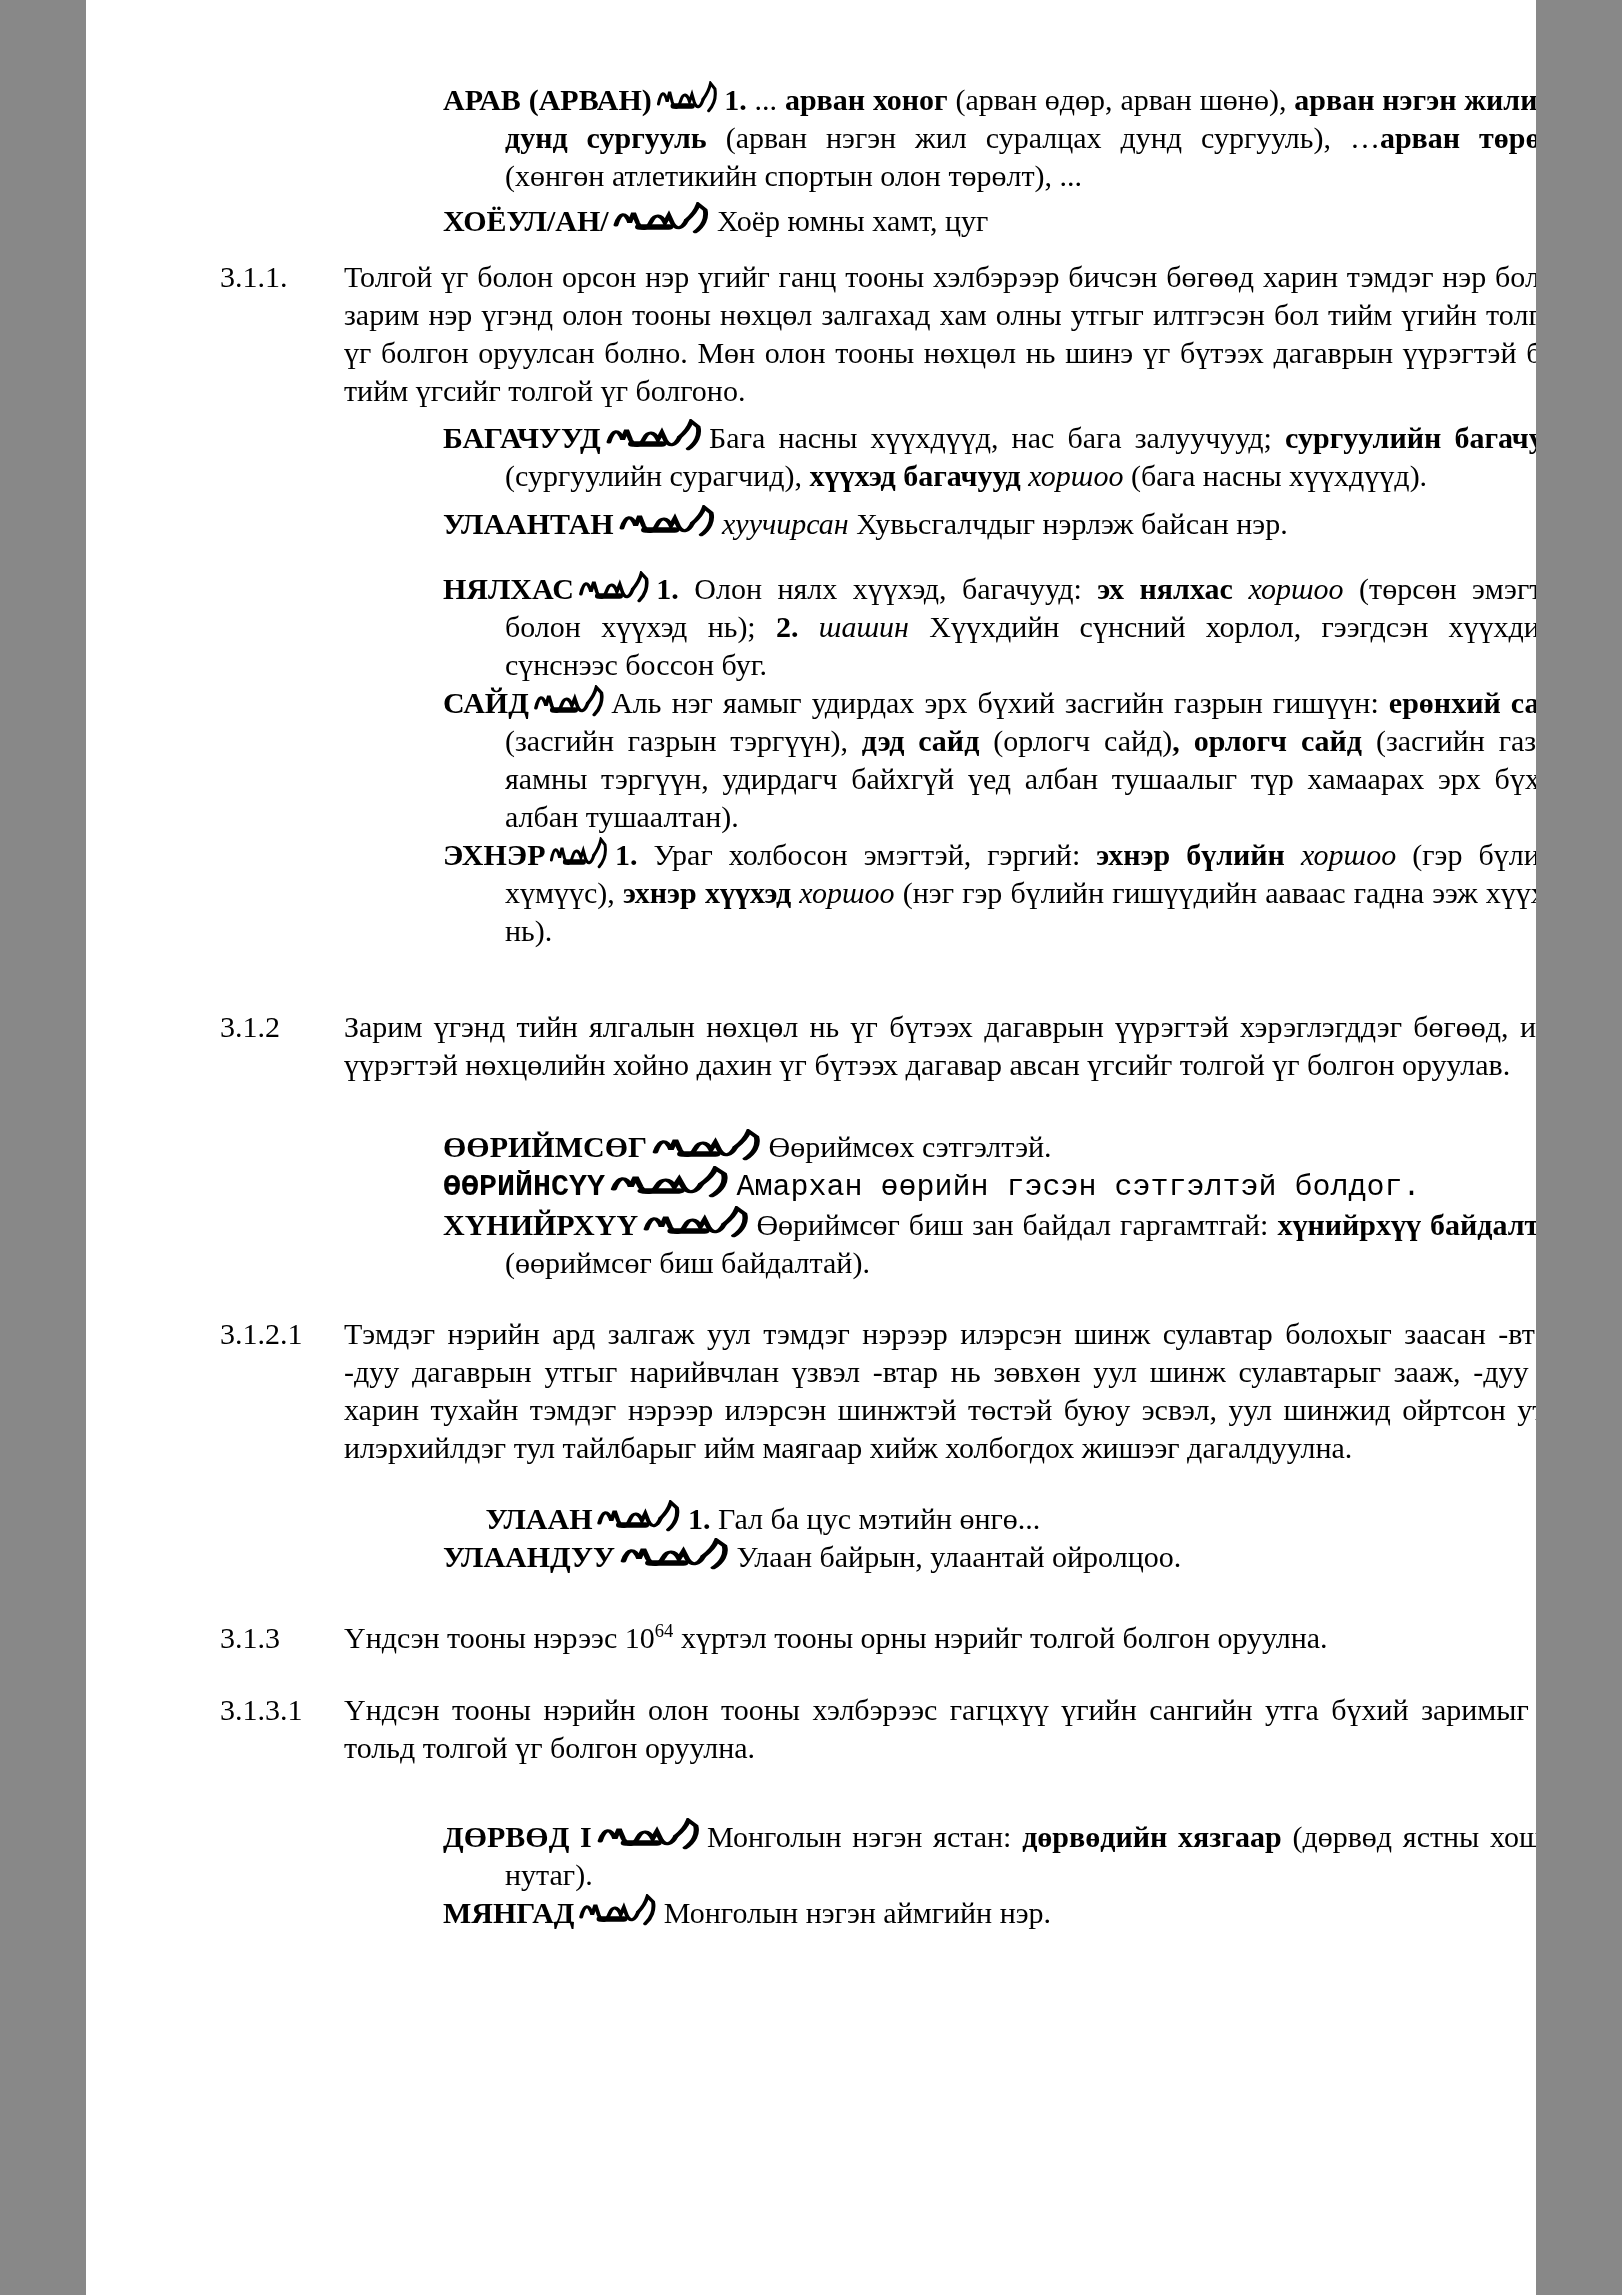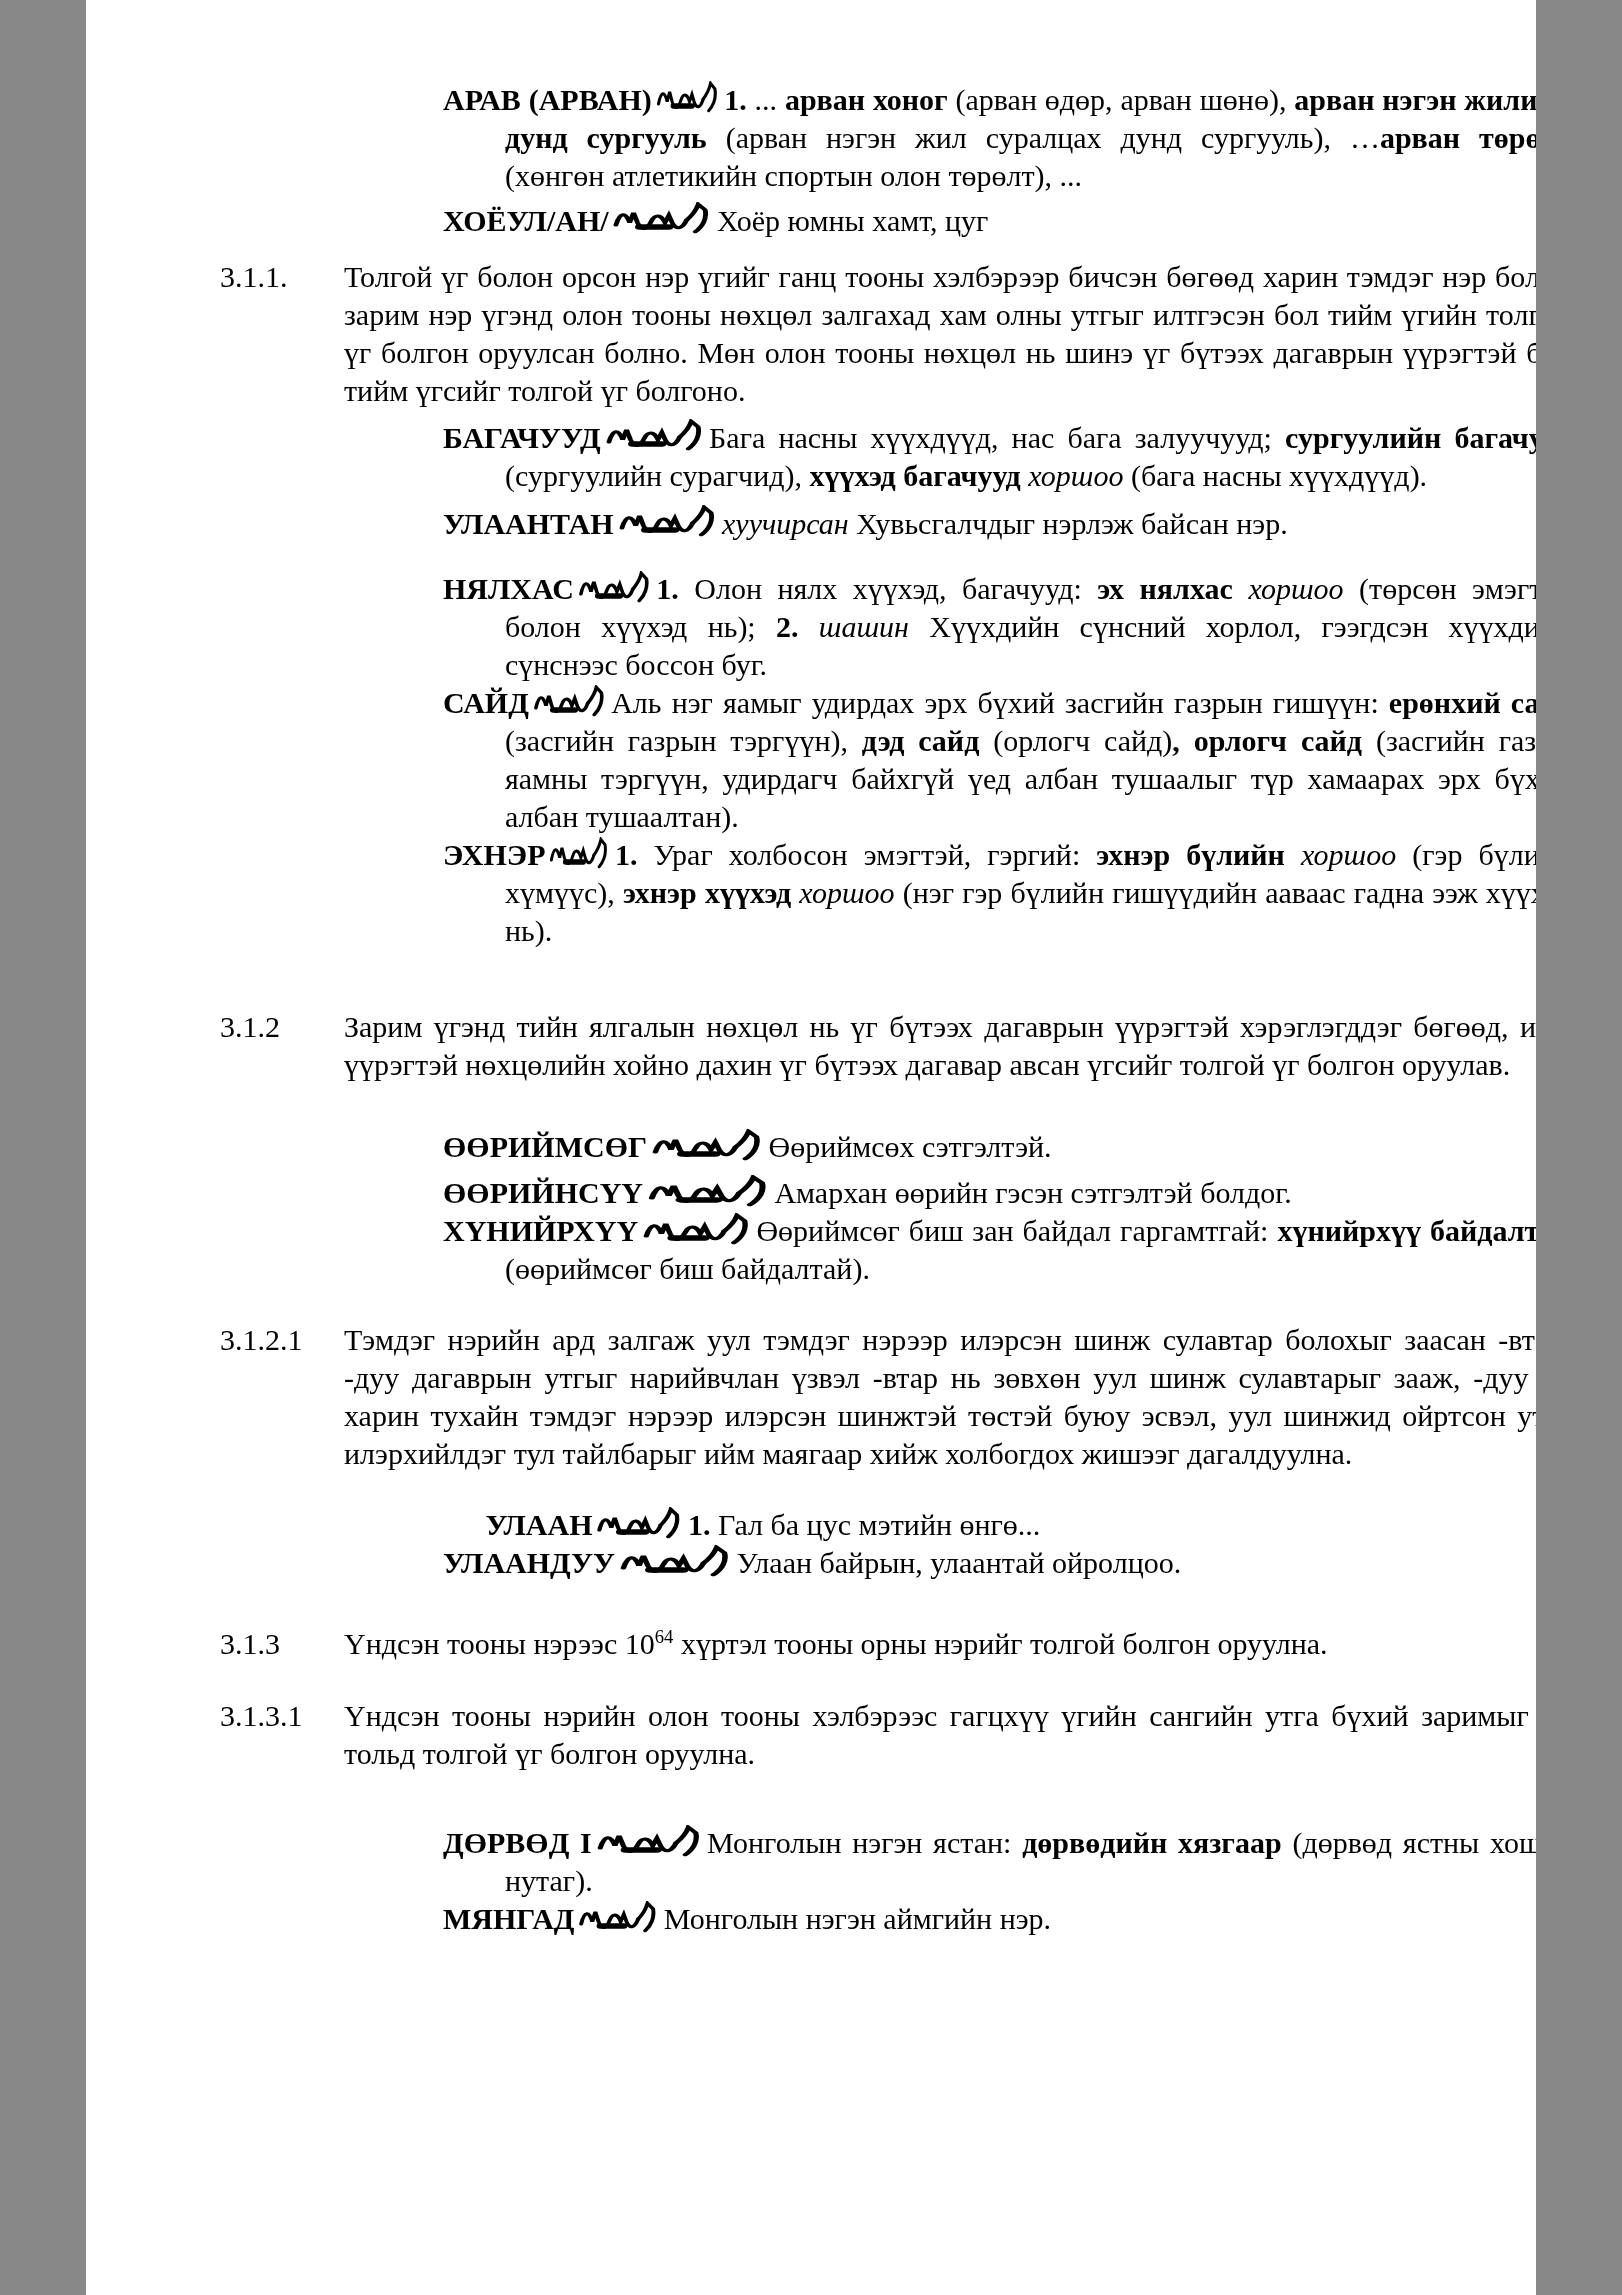--- a/index.html
+++ b/index.html
@@ -90,21 +90,21 @@
       <div class="block entry" style="margin-top: 0px;"><b class="term">ЭХНЭР</b><span class="glyph"><svg viewBox="0 0 100 56" preserveAspectRatio="none" style="width:59px">
             <use href="#mglyph"></use>
           </svg></span><b>1.</b> Ураг холбосон эмэгтэй, гэргий: <b>эхнэр бүлийн</b> <i>хоршоо</i> (гэр бүлийн хүмүүс), <b>эхнэр хүүхэд</b> <i>хоршоо</i> (нэг гэр бүлийн гишүүдийн ааваас гадна ээж хүүхэд нь).</div>
       <div class="block section" style="margin-top: 58px;">
         <span class="num">3.1.2</span>
         <div class="txt">Зарим үгэнд тийн ялгалын нөхцөл нь үг бүтээх дагаврын үүрэгтэй хэрэглэгддэг бөгөөд, ийм үүрэгтэй нөхцөлийн хойно дахин үг бүтээх дагавар авсан үгсийг толгой үг болгон оруулав.</div>
       </div>
       <div class="block entry" style="margin-top: 44px;"><b class="term">ӨӨРИЙМСӨГ</b><span class="glyph"><svg viewBox="0 0 100 56" preserveAspectRatio="none" style="width:111px">
             <use href="#mglyph"></use>
           </svg></span>Өөриймсөх сэтгэлтэй.</div>
-      <div class="block entry" style="margin-top: 8px;"><b class="term">ӨӨРИЙНСҮҮ</b><span class="glyph"><svg viewBox="0 0 100 56" preserveAspectRatio="none" style="width:121px">
+      <div class="block entry" style="margin-top: 0px; font-family: Liberation Mono, monospace;"><b class="term">ӨӨРИЙНСҮҮ</b><span class="glyph"><svg viewBox="0 0 100 56" preserveAspectRatio="none" style="width:121px">
             <use href="#mglyph"></use>
           </svg></span>Амархан өөрийн гэсэн сэтгэлтэй болдог.</div>
       <div class="block entry" style="margin-top: 0px;"><b class="term">ХҮНИЙРХҮҮ</b><span class="glyph"><svg viewBox="0 0 100 56" preserveAspectRatio="none" style="width:108px">
             <use href="#mglyph"></use>
           </svg></span>Өөриймсөг биш зан байдал гаргамтгай: <b>хүнийрхүү байдалтай</b> (өөриймсөг биш байдалтай).</div>
       <div class="block section" style="margin-top: 33px;">
         <span class="num">3.1.2.1</span>
         <div class="txt">Тэмдэг нэрийн ард залгаж уул тэмдэг нэрээр илэрсэн шинж сулавтар болохыг заасан -втар, -дуу дагаврын утгыг нарийвчлан үзвэл  -втар нь зөвхөн уул шинж сулавтарыг зааж, -дуу нь харин тухайн тэмдэг нэрээр илэрсэн шинжтэй төстэй буюу эсвэл, уул шинжид ойртсон утга илэрхийлдэг тул тайлбарыг ийм маягаар хийж холбогдох жишээг дагалдуулна.</div>
       </div>
       <div class="block entry indent2" style="margin-top: 33px;"><b class="term">УЛААН</b><span class="glyph"><svg viewBox="0 0 100 56" preserveAspectRatio="none" style="width:85px">

